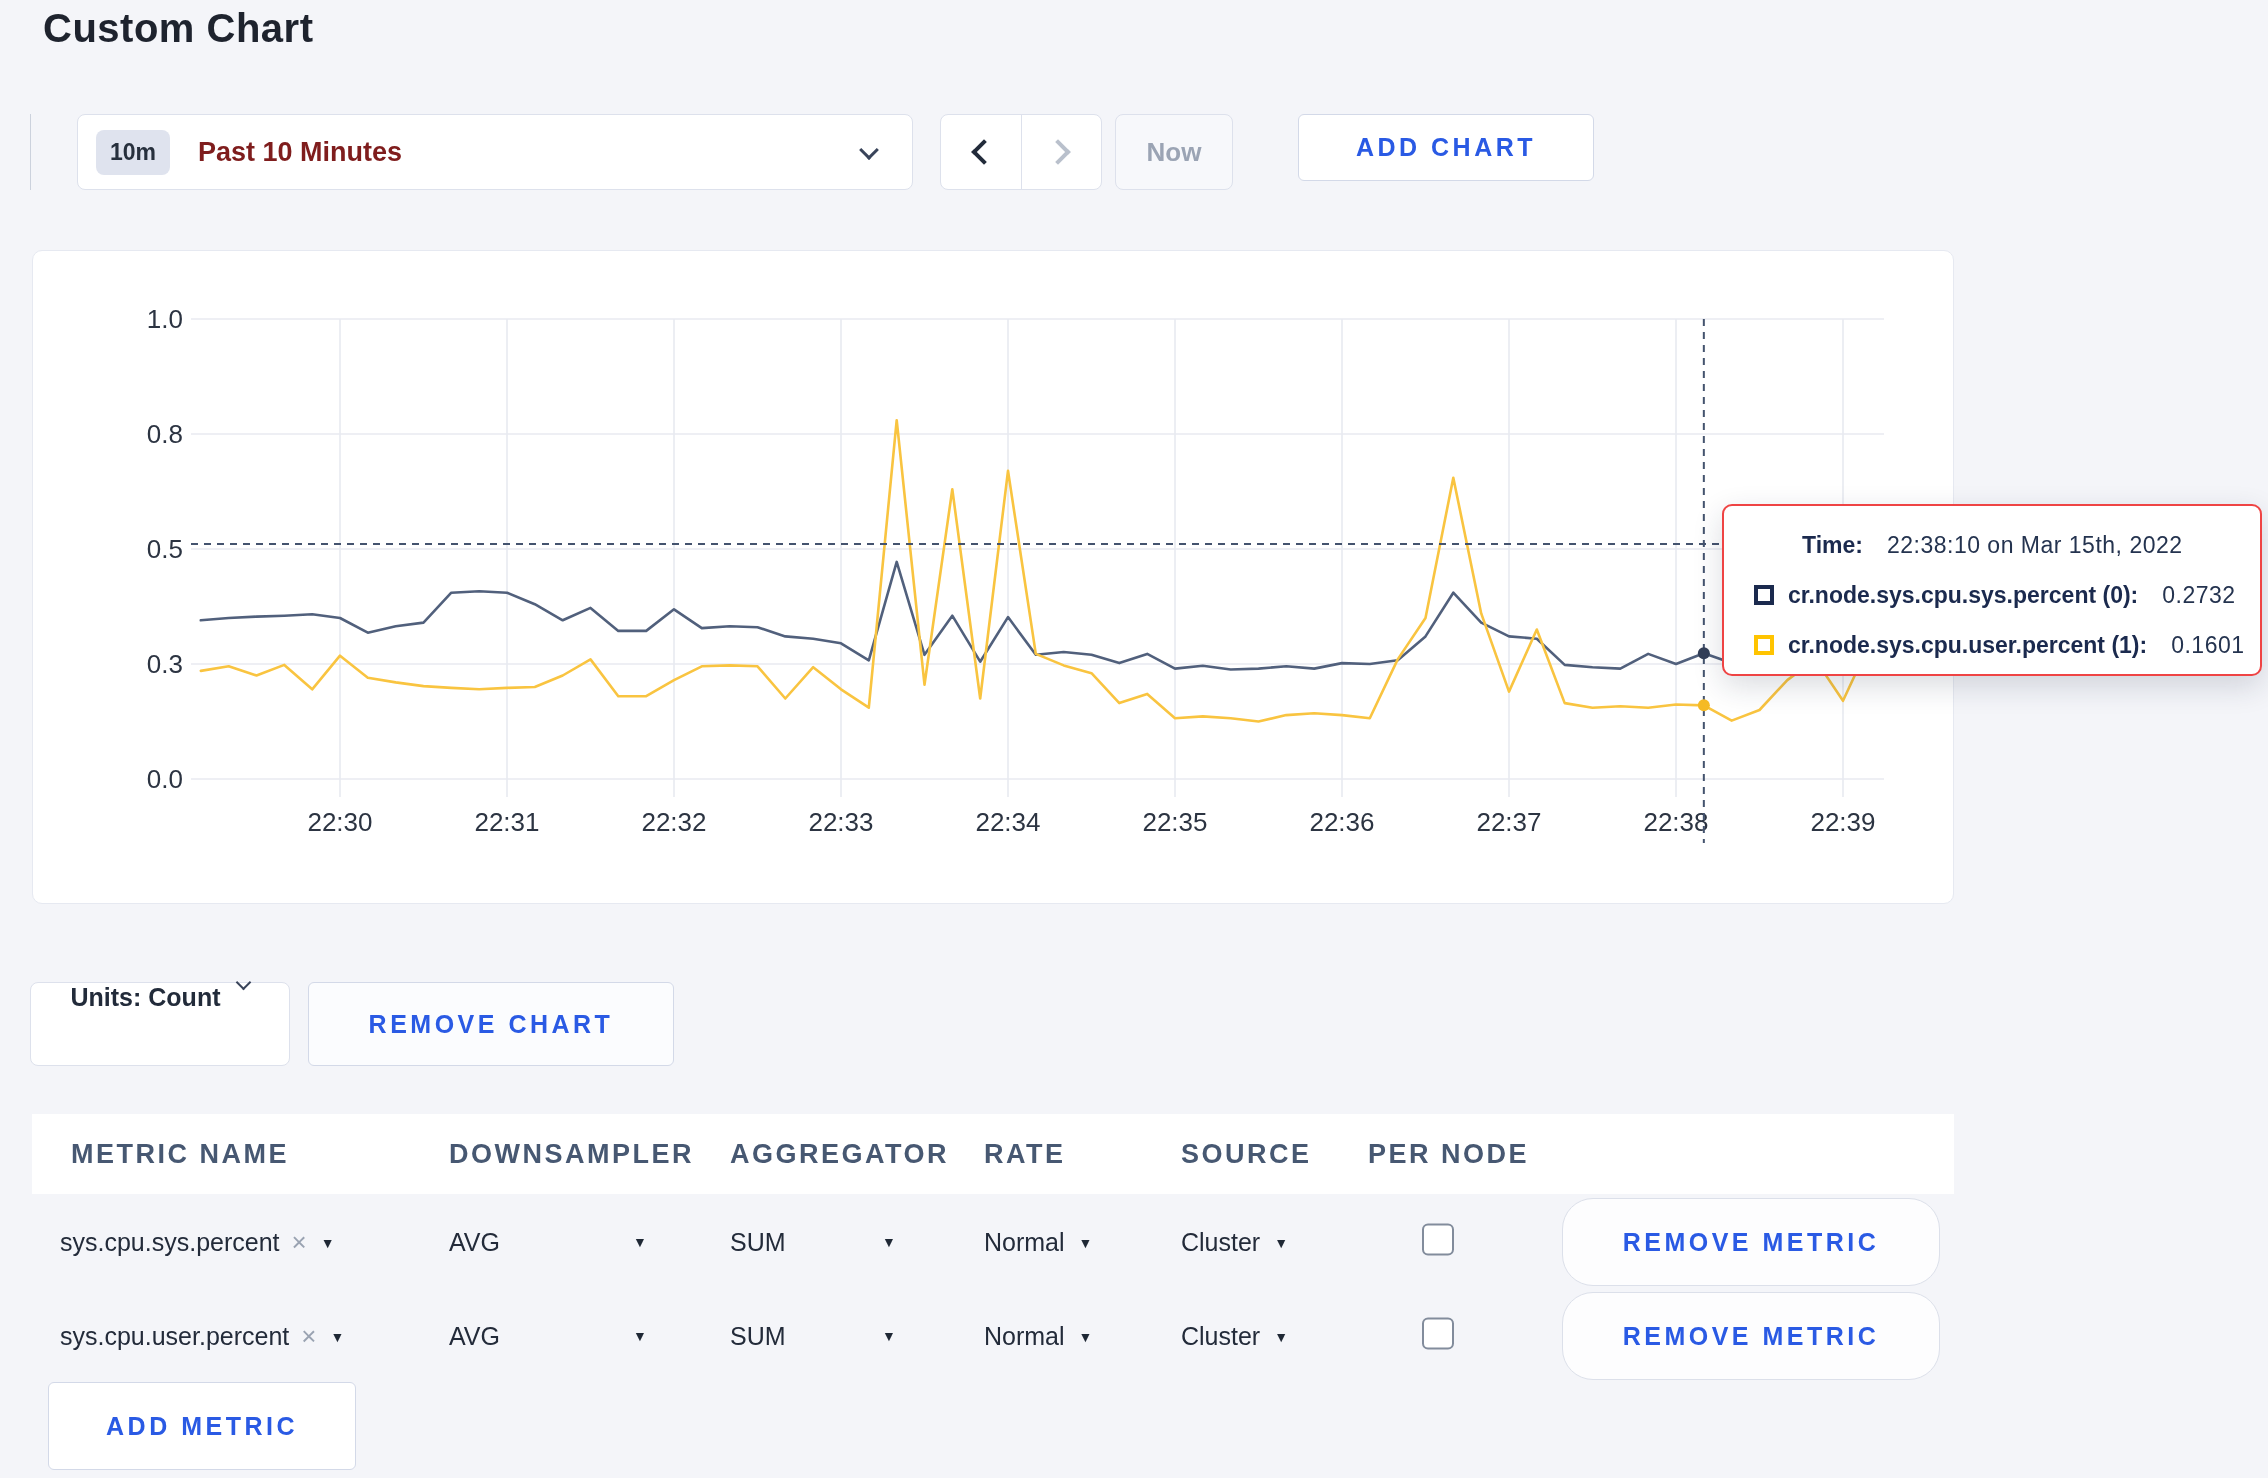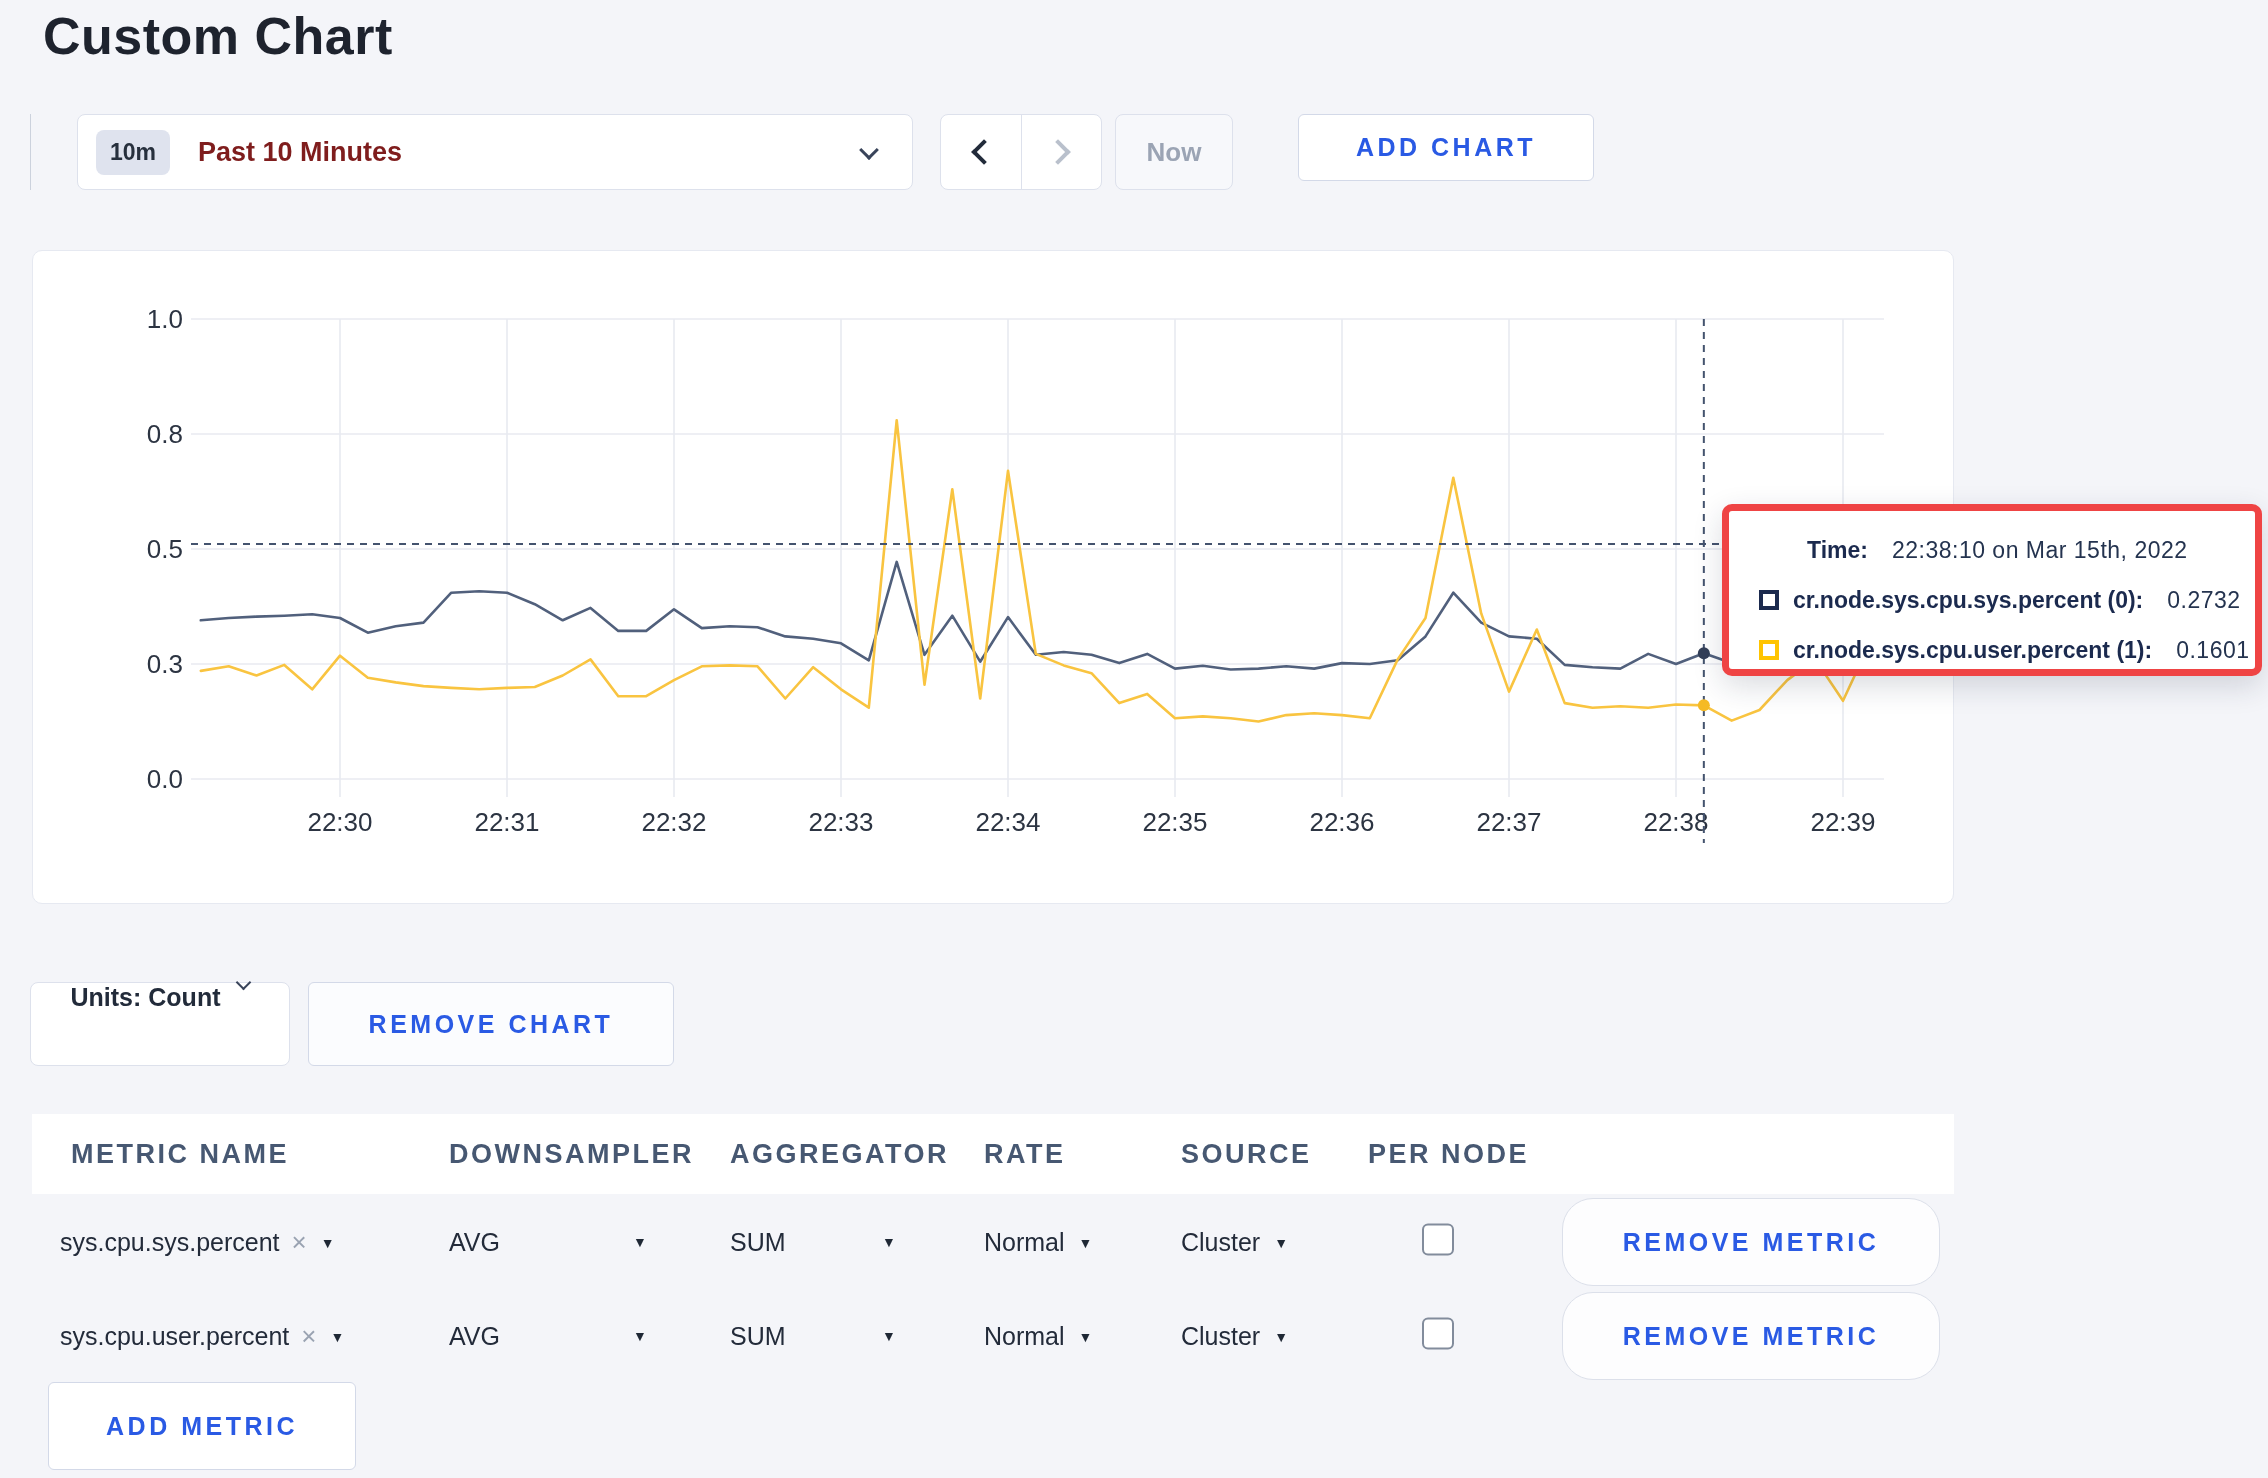--- a/index.html
+++ b/index.html
@@ -5,21 +5,21 @@
   :root{
     --bg:#f4f5f9; --card:#ffffff; --border:#dde1ec; --border-soft:#e6e9f1;
     --text:#242c3c; --navy:#1b2a4e; --muted:#9aa3b2; --blue:#2a5ae4;
     --slate:#475872; --grid:#e8eaf0;
   }
   *{box-sizing:border-box;margin:0;padding:0;}
   html,body{width:2268px;height:1478px;}
   body{font-family:"Liberation Sans", sans-serif; background:var(--bg); position:relative; overflow:hidden;}
   #app{position:relative;width:2268px;height:1478px;}
 
-  .page-title{position:absolute;left:43px;top:6px;font-size:52px;font-weight:700;color:#1e232e;letter-spacing:.5px;}
+  .page-title{position:absolute;left:43px;top:6px;font-size:40px;font-weight:700;color:#1e232e;letter-spacing:.5px;}
 
   
   .tb-divider{position:absolute;left:30px;top:114px;width:1px;height:76px;background:#ccd2dd;}
   .timescale{position:absolute;left:77px;top:114px;width:836px;height:76px;background:var(--card);
     border:1px solid var(--border);border-radius:8px;display:flex;align-items:center;cursor:pointer;}
   .ts-badge{margin-left:18px;background:#dfe3ee;border-radius:8px;padding:9px 14px;font-size:23px;font-weight:700;color:#27303d;}
   .ts-label{margin-left:28px;font-size:27px;font-weight:600;color:#7f1d1d;}
   .chev{width:14px;height:14px;border-right:3px solid #39445a;border-bottom:3px solid #39445a;transform:rotate(45deg);}
   .ts-chev{position:absolute;right:36px;top:28px;}
   .btn-group{position:absolute;left:940px;top:114px;width:162px;height:76px;background:var(--card);
@@ -36,21 +36,21 @@
   .add-chart{position:absolute;left:1298px;top:114px;width:296px;height:67px;}
 
   
   .chart-card{position:absolute;left:32px;top:250px;width:1922px;height:654px;background:var(--card);
     border:1px solid var(--border-soft);border-radius:10px;}
   .chart-card svg{position:absolute;left:0;top:0;}
   svg text{font-family:"Liberation Sans", sans-serif;}
 
   
   .tooltip{position:absolute;left:1722px;top:504px;width:540px;height:172px;background:var(--card);
-    border:7px solid #ef4444;border-radius:10px;box-shadow:0 10px 30px rgba(26,36,64,.16);z-index:5;padding-top:24px;}
+    border:2px solid #ef4444;border-radius:10px;box-shadow:0 10px 30px rgba(26,36,64,.16);z-index:5;padding-top:24px;}
   .tt-row{display:flex;align-items:center;height:30px;margin-bottom:20px;}
   .tt-time{padding-left:78px;}
   .tt-series{padding-left:30px;}
   .tt-label{font-size:23px;font-weight:700;color:var(--navy);}
   .tt-value{font-size:23px;font-weight:400;color:#24334f;margin-left:24px;letter-spacing:.5px;}
   .tt-swatch{width:20px;height:20px;border:4px solid;background:#fff;margin-right:14px;flex:0 0 auto;}
 
   
   .units-btn{position:absolute;left:30px;top:982px;width:260px;height:84px;background:var(--card);
     border:1px solid var(--border);border-radius:8px;display:flex;align-items:flex-start;justify-content:center;gap:18px;cursor:pointer;}

